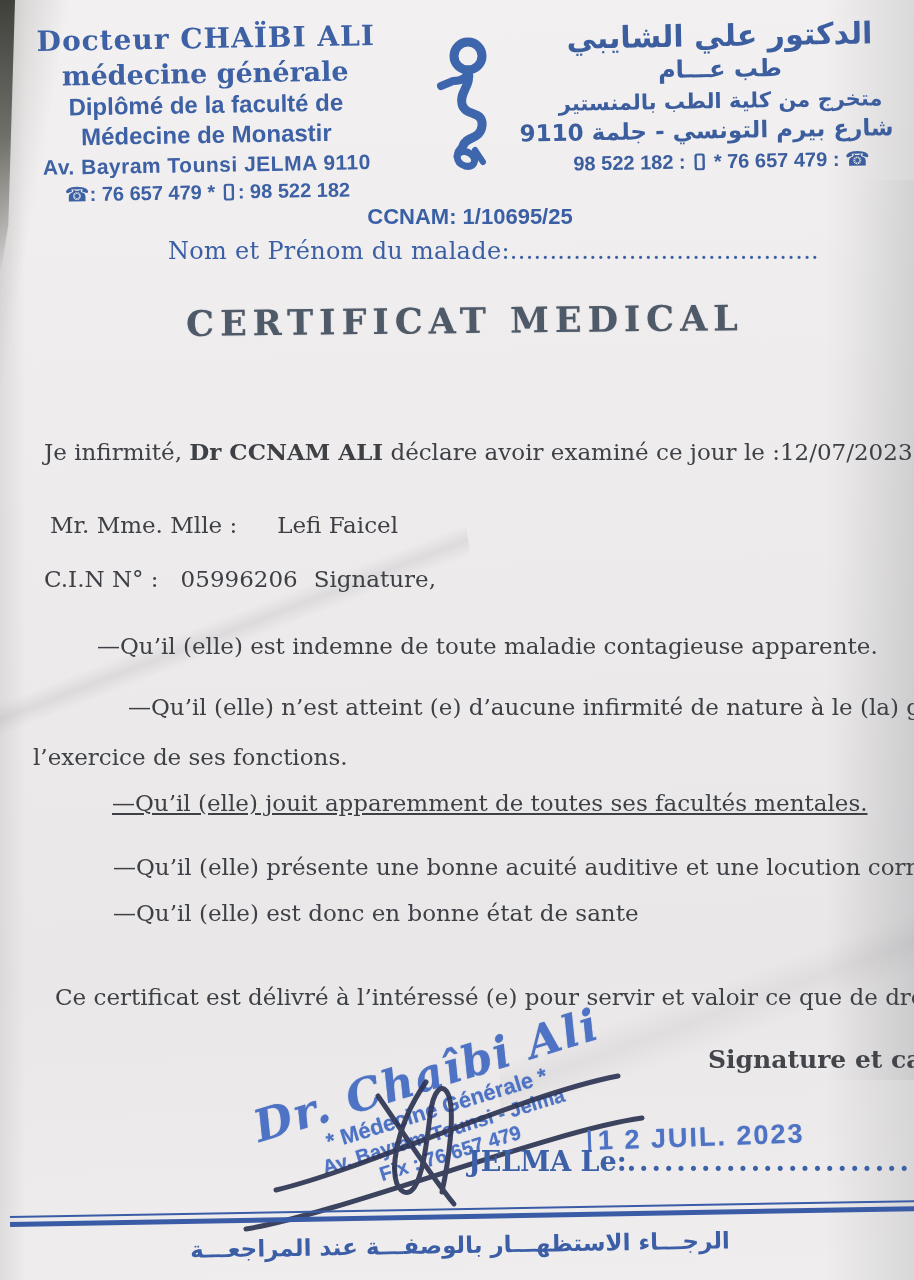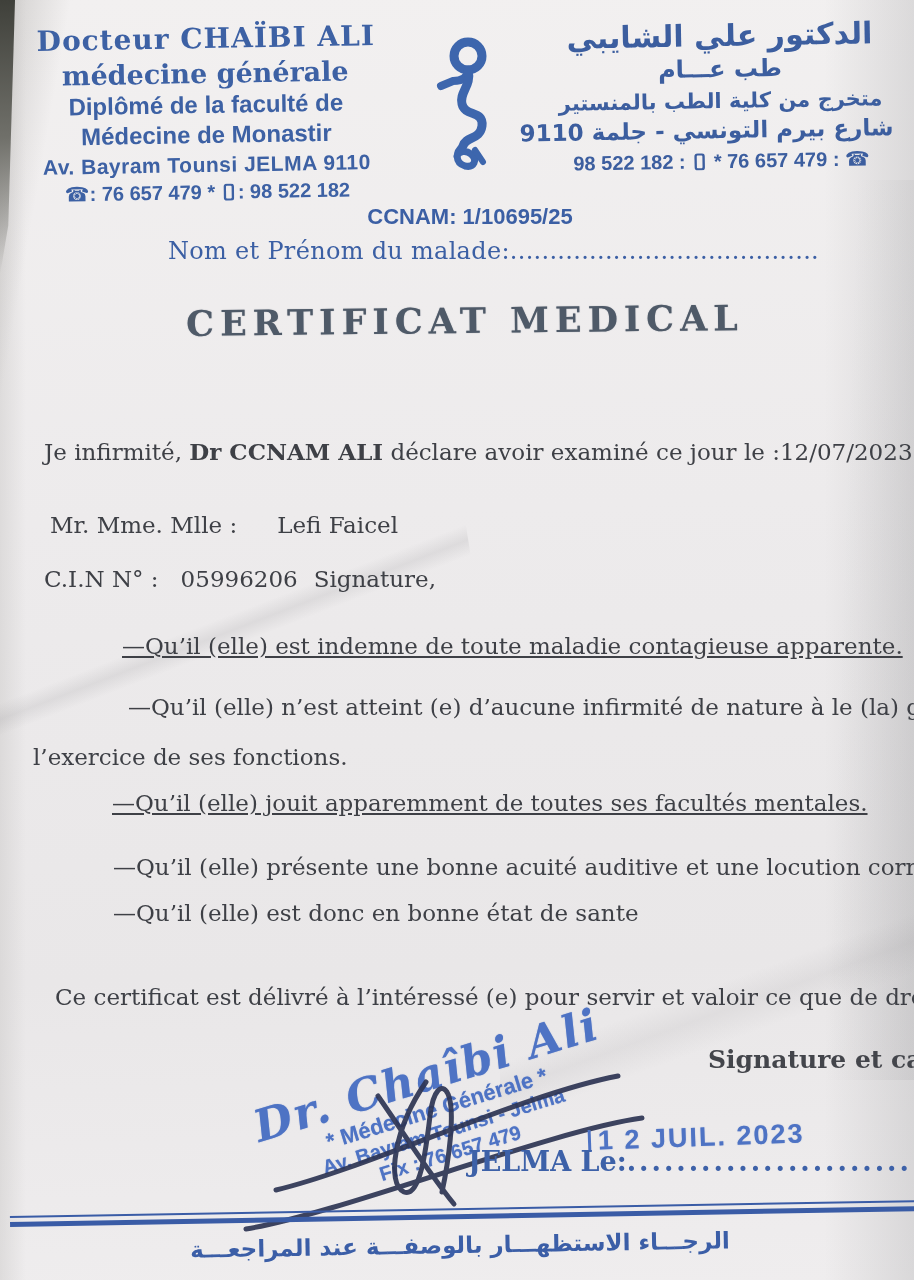--- a/index.html
+++ b/index.html
@@ -44,21 +44,21 @@
   .ccnam{left:0;top:204px;width:940px;text-align:center;font-size:22px;font-weight:bold;color:#3b5fa4;}
   .patient-line{left:168px;top:237px;font-size:24px;font-weight:normal;color:#3b5fa4;letter-spacing:.3px;}
   .title{left:0;top:300px;width:930px;text-align:center;font-size:35px;font-weight:bold;
     letter-spacing:6px;color:#4f5a68;transform:rotate(-0.6deg);text-shadow:0 0 1px rgba(79,90,104,.55);}
 
   
   .bodytxt{font-size:23px;color:#3e4046;}
   .b-intro{left:44px;top:438px;}
   .b-civ{left:50px;top:504px;margin-top:8px;}
   .b-cin{left:44px;top:566px;}
-  .b-i1{left:122px;top:633px;text-decoration:underline;}
+  .b-i1{left:97px;top:633px;}
   .b-i2a{left:128px;top:694px;}
   .b-i2b{left:33px;top:731px;margin-top:13px;}
   .b-i3{left:112px;top:790px;text-decoration:underline;}
   .b-i4{left:113px;top:854px;}
   .b-i5{left:113px;top:900px;}
   .b-close{left:55px;top:984px;}
   .gap40{display:inline-block;width:40px;}
   .gap22{display:inline-block;width:22px;}
   .gap16{display:inline-block;width:16px;}
 

